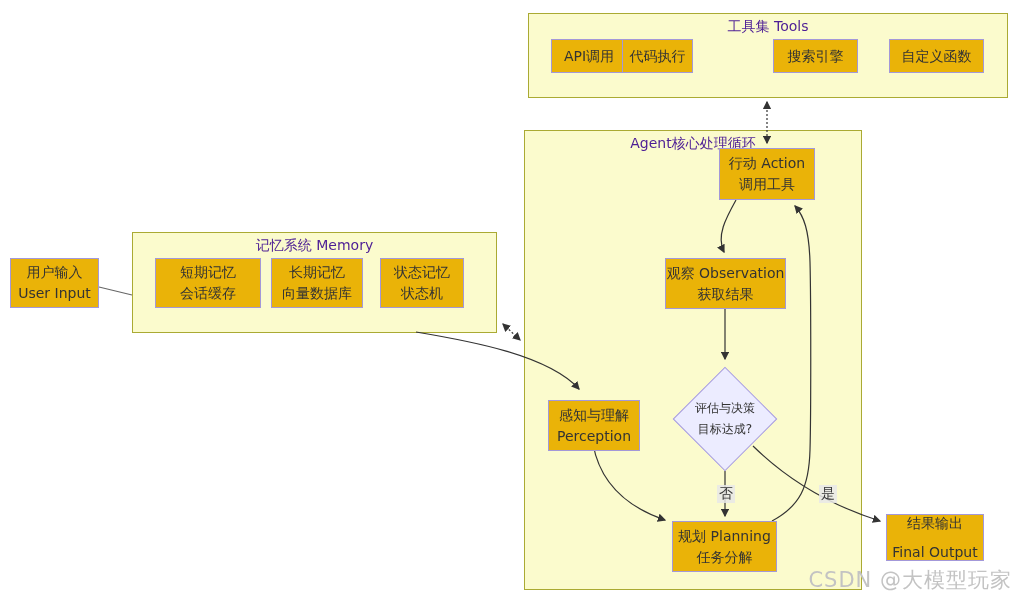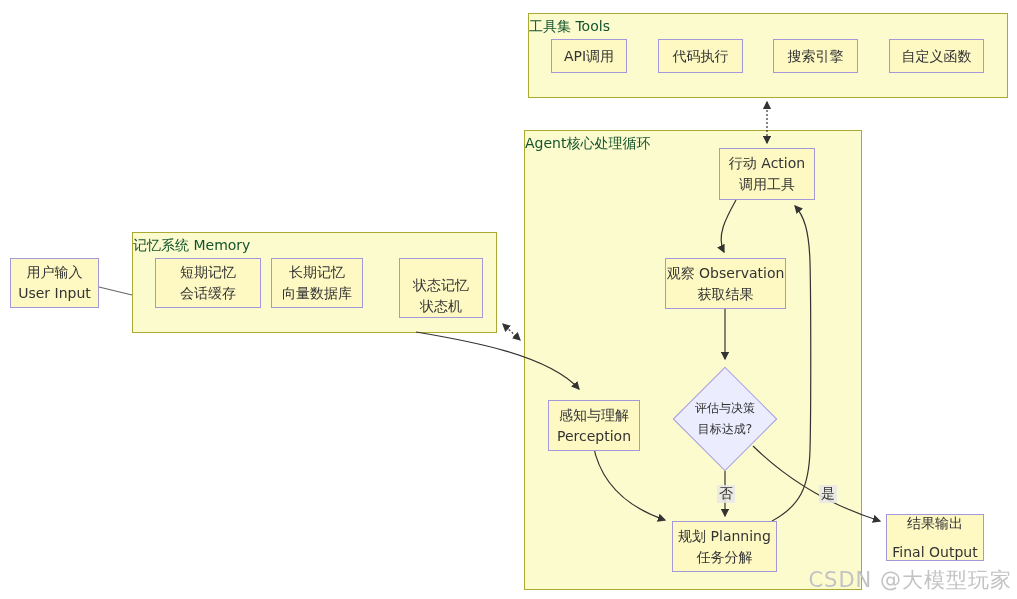--- a/index.html
+++ b/index.html
@@ -15,39 +15,39 @@
 
   .container {
     position: absolute;
     background: #fbfbcd;
     border: 1px solid #aaaa33;
     z-index: 1;
   }
   .container-title {
     position: absolute;
     left: 0; right: 0; top: 4px;
-    text-align: left;
+    text-align: center;
     font-size: 14px;
-    color: #14532d;
+    color: #4c1d95;
     z-index: 3;
   }
 
   svg.edges {
     position: absolute; left: 0; top: 0;
     width: 1017px; height: 599px;
     z-index: 2;
     pointer-events: none;
   }
   .edge { fill: none; stroke: #333333; stroke-width: 1.2px; }
   .edge.dotted { stroke-dasharray: 2 2; }
   .edge.plain { stroke: #666; }
 
   .node {
     position: absolute;
-    background: #fef9c3;
+    background: #eab308;
     border: 1px solid #a398d9;
     display: flex;
     flex-direction: column;
     align-items: center;
     justify-content: center;
     text-align: center;
     font-size: 14px;
     line-height: 21px;
     z-index: 4;
   }
@@ -122,21 +122,21 @@
     <path class="edge" d="M725,309 L725,359" marker-end="url(#arrow)"></path>
     <path class="edge" d="M725,471 L725,516" marker-end="url(#arrow)"></path>
     <path class="edge" d="M753,446 C795,487 842,509 880,521" marker-end="url(#arrow)"></path>
     <path class="edge" d="M593,444 C599,477 621,505 665,520" marker-end="url(#arrow)"></path>
     <path class="edge" d="M772,521 C800,506 809,487 810,450 C811,415 811,300 810,262 C809,230 804,216 795,206" marker-end="url(#arrow)"></path>
   </svg>
 
   <div class="node" style="left:551px; top:39px; width:76px; height:34px;">
     <div>API调用</div>
   </div>
-  <div class="node" style="left:658px; top:39px; width:85px; height:34px;text-align:right;">
+  <div class="node" style="left:622px; top:39px; width:71px; height:34px;text-align:right;">
     <div>代码执行</div>
   </div>
   <div class="node" style="left:773px; top:39px; width:85px; height:34px;">
     <div>搜索引擎</div>
   </div>
   <div class="node" style="left:889px; top:39px; width:95px; height:34px;font-family:Liberation Serif, serif;">
     <div>自定义函数</div>
   </div>
 
   <div class="node" style="left:719px; top:148px; width:96px; height:52px;">
@@ -169,21 +169,21 @@
   <div class="edge-label" style="left:819px; top:485px;">是</div>
 
   <div class="node" style="left:155px; top:258px; width:106px; height:50px;">
     <div>短期记忆</div>
     <div>会话缓存</div>
   </div>
   <div class="node" style="left:271px; top:258px; width:92px; height:50px;">
     <div>长期记忆</div>
     <div>向量数据库</div>
   </div>
-  <div class="node" style="left:399px; top:258px; width:84px; height:60px;justify-content:flex-end;">
+  <div class="node" style="left:380px; top:258px; width:84px; height:50px;">
     <div>状态记忆</div>
     <div>状态机</div>
   </div>
 
   <div class="node" style="left:10px; top:258px; width:89px; height:50px;">
     <div>用户输入</div>
     <div>User Input</div>
   </div>
   <div class="node" style="left:886px; top:514px; width:98px; height:47px;gap:8px;">
     <div>结果输出</div>

